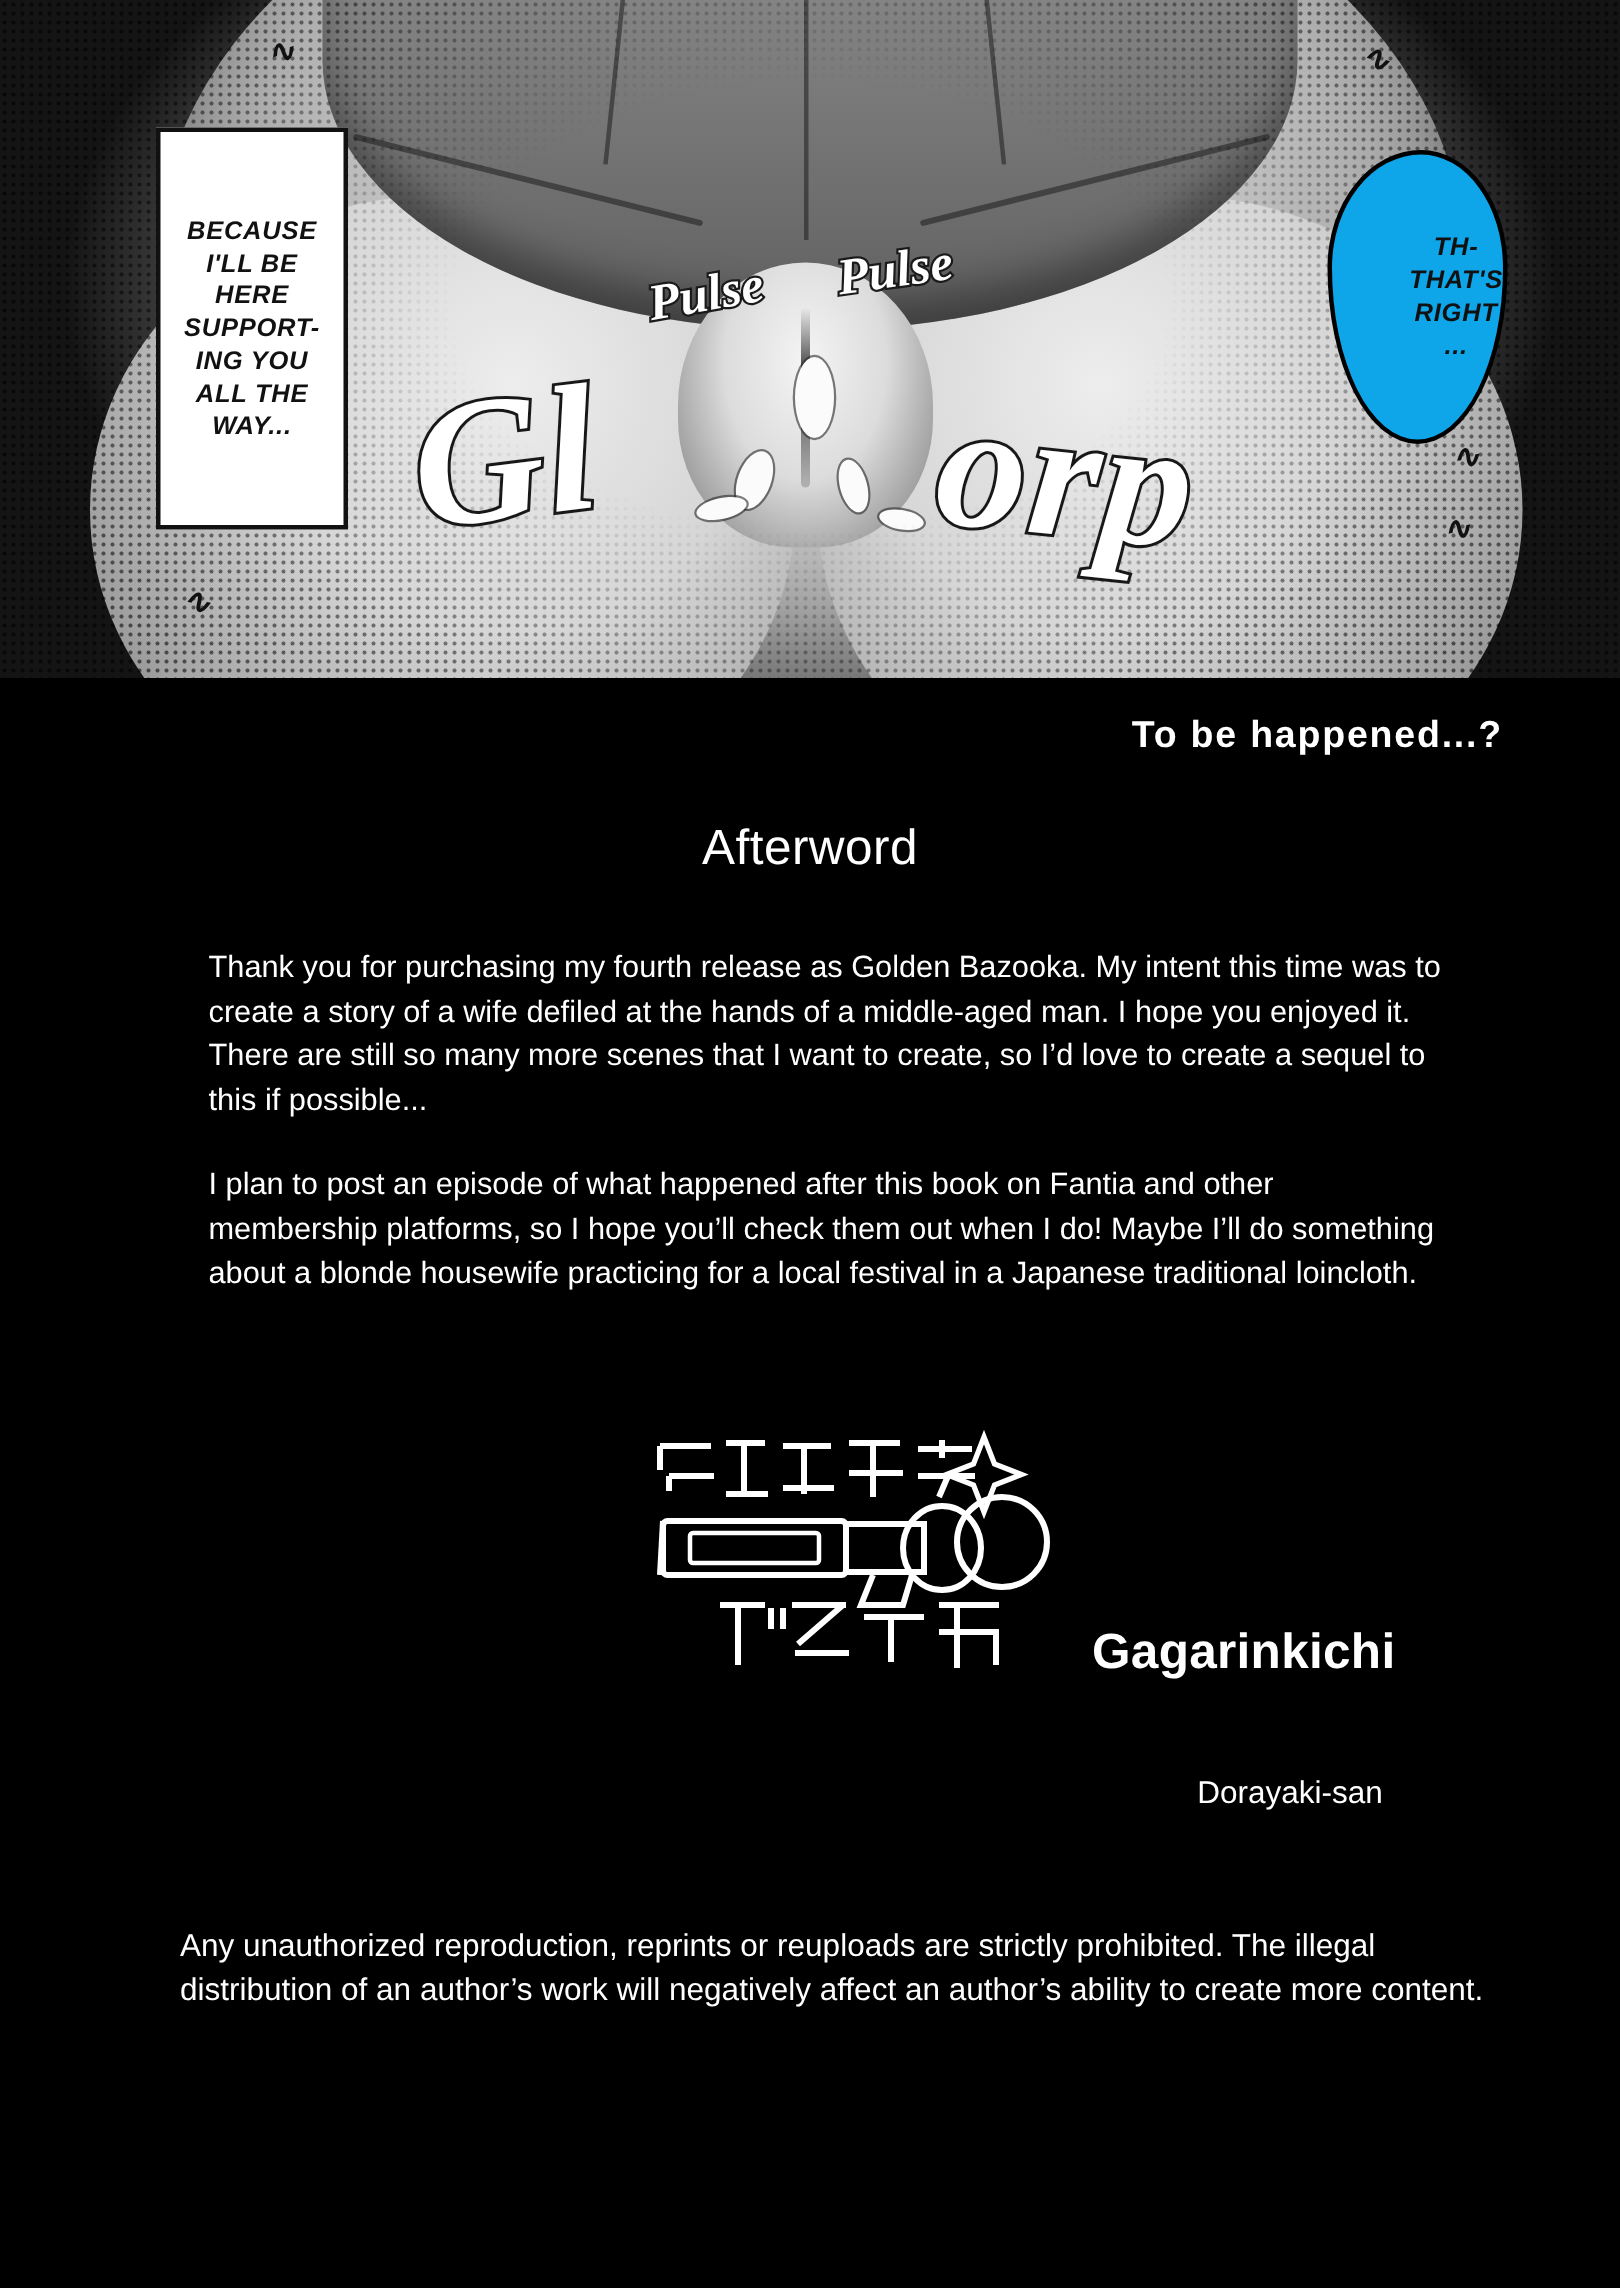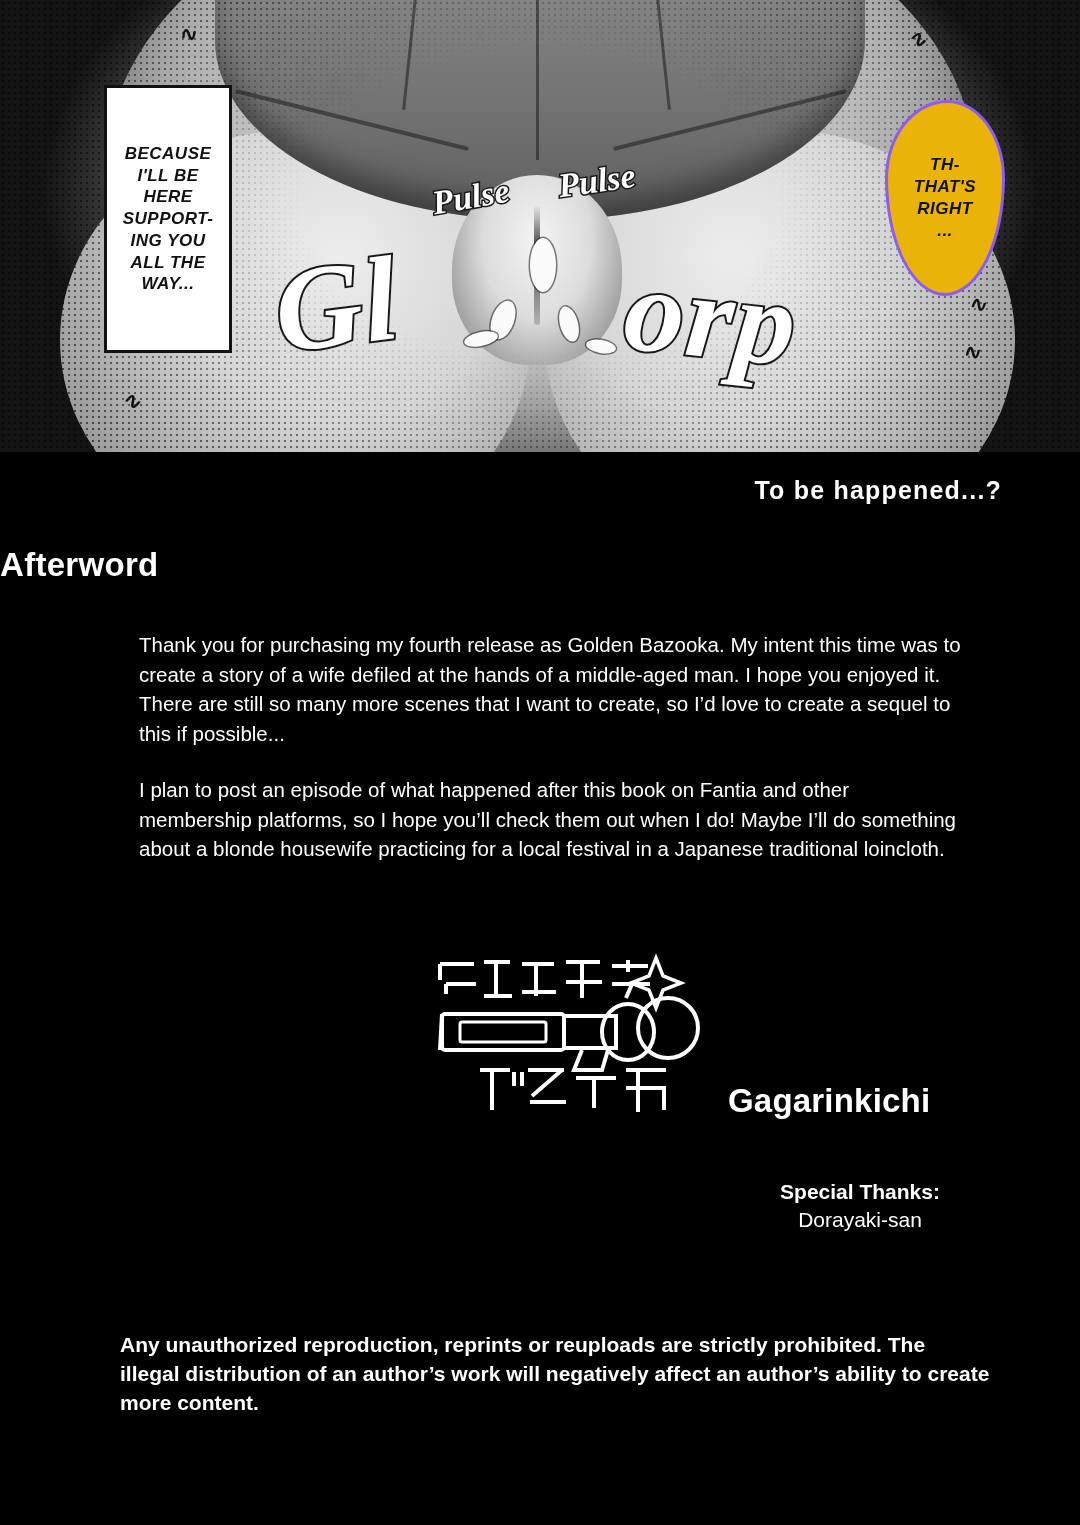--- a/index.html
+++ b/index.html
@@ -109,26 +109,26 @@
     line-height: 1.28;
     text-align: center;
     letter-spacing: 0.5px;
     padding: 4px;
     white-space: pre-line;
   }
   .bubble {
     position: absolute;
     left: 885px; top: 100px;
     width: 120px; height: 196px;
-    background: #eab308;
-    border: 3px solid #8b5cf6;
+    background: #0ea5e9;
+    border: 3px solid #000000;
     border-radius: 52% 48% 50% 50% / 40% 40% 60% 60%;
     display: flex;
     align-items: center;
-    justify-content: center;
+    justify-content: flex-end;
     box-sizing: border-box;
   }
   .bubble-text {
     font-family: "Liberation Sans", sans-serif;
     font-style: italic;
     font-weight: bold;
     color: #111;
     font-size: 17px;
     line-height: 1.3;
     text-align: center;
@@ -178,22 +178,23 @@
     position: absolute;
     right: 78px; top: 476px;
     font-size: 25px;
     font-weight: bold;
     letter-spacing: 1.2px;
     color: #fff;
   }
   #afterword-title {
     position: absolute;
     left: 0; right: 0; top: 546px;
+    text-align: center;
     font-size: 33px;
-    font-weight: bold;
+    font-weight: normal;
     letter-spacing: 0.3px;
   }
   #afterword-body {
     position: absolute;
     left: 120px; top: 630px;
     width: 825px;
     font-size: 20.5px;
     line-height: 1.45;
     margin-left: 19px;
   }
@@ -229,21 +230,21 @@
     margin-top: 4px;
   }
   #legal {
     position: absolute;
     left: 120px; top: 1284px;
     width: 870px;
     font-size: 21px;
     line-height: 1.38;
   }
   #legal .pub { font-weight: normal; }
-  #legal .warn { font-weight: bold; margin-top: 47px; }
+  #legal .warn { font-weight: normal; }
 </style>
 </head>
 <body>
 
 <div id="comic-panel">
   <div class="panel-bg"></div>
 
   <div class="form hips"></div>
   <div class="form thigh-l"></div>
   <div class="form thigh-r"></div>
@@ -329,19 +330,18 @@
       <path d="M96 118 h36 M130 118 l-30 26 M98 150 h36"></path>
       <path d="M144 126 h40 M162 126 v30"></path>
       <path d="M194 118 h40 M206 118 v42 M194 136 h40 M232 136 v22"></path>
     </g>
   </svg>
 </div>
 
 <div id="artist-name">Gagarinkichi</div>
 
 <div id="special-thanks">
-  <span class="st-label">Special Thanks:</span>
   <span class="st-name">Dorayaki-san</span>
 </div>
 
 <div id="legal">
   <div class="warn">Any unauthorized reproduction, reprints or reuploads are strictly prohibited. The illegal distribution of an author’s work will negatively affect an author’s ability to create more content.</div>
 </div>
 
 </body></html>

